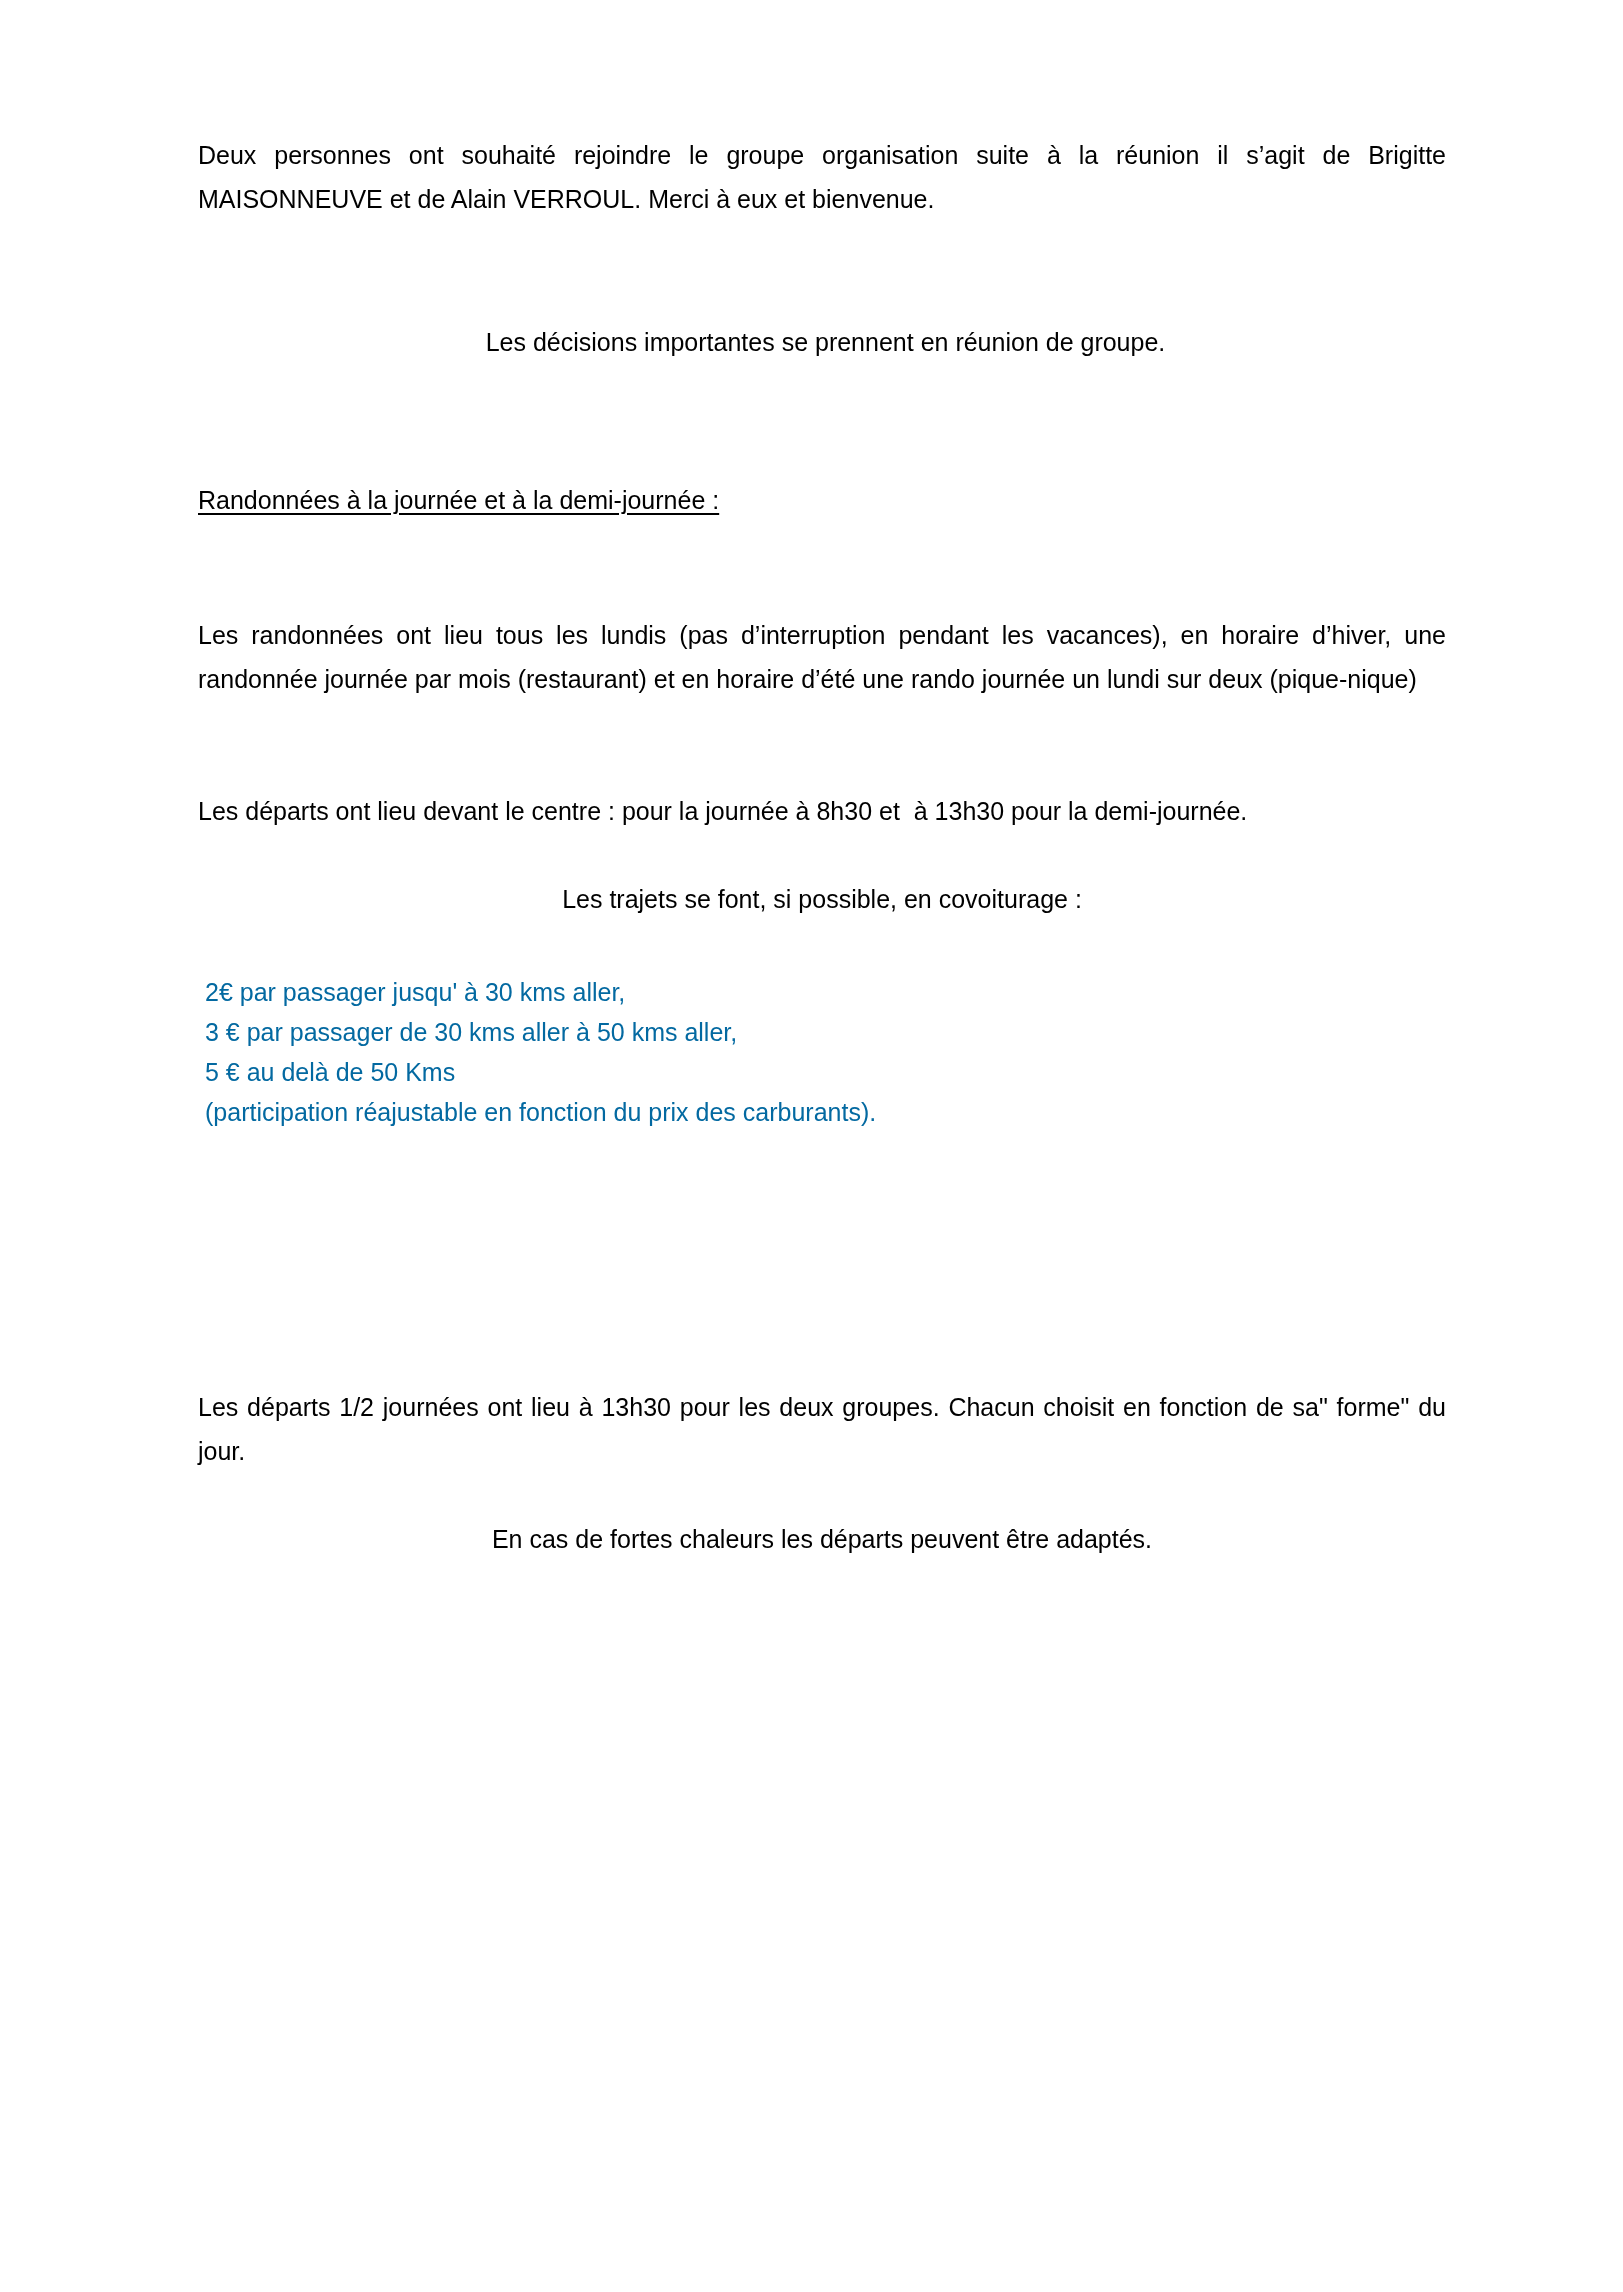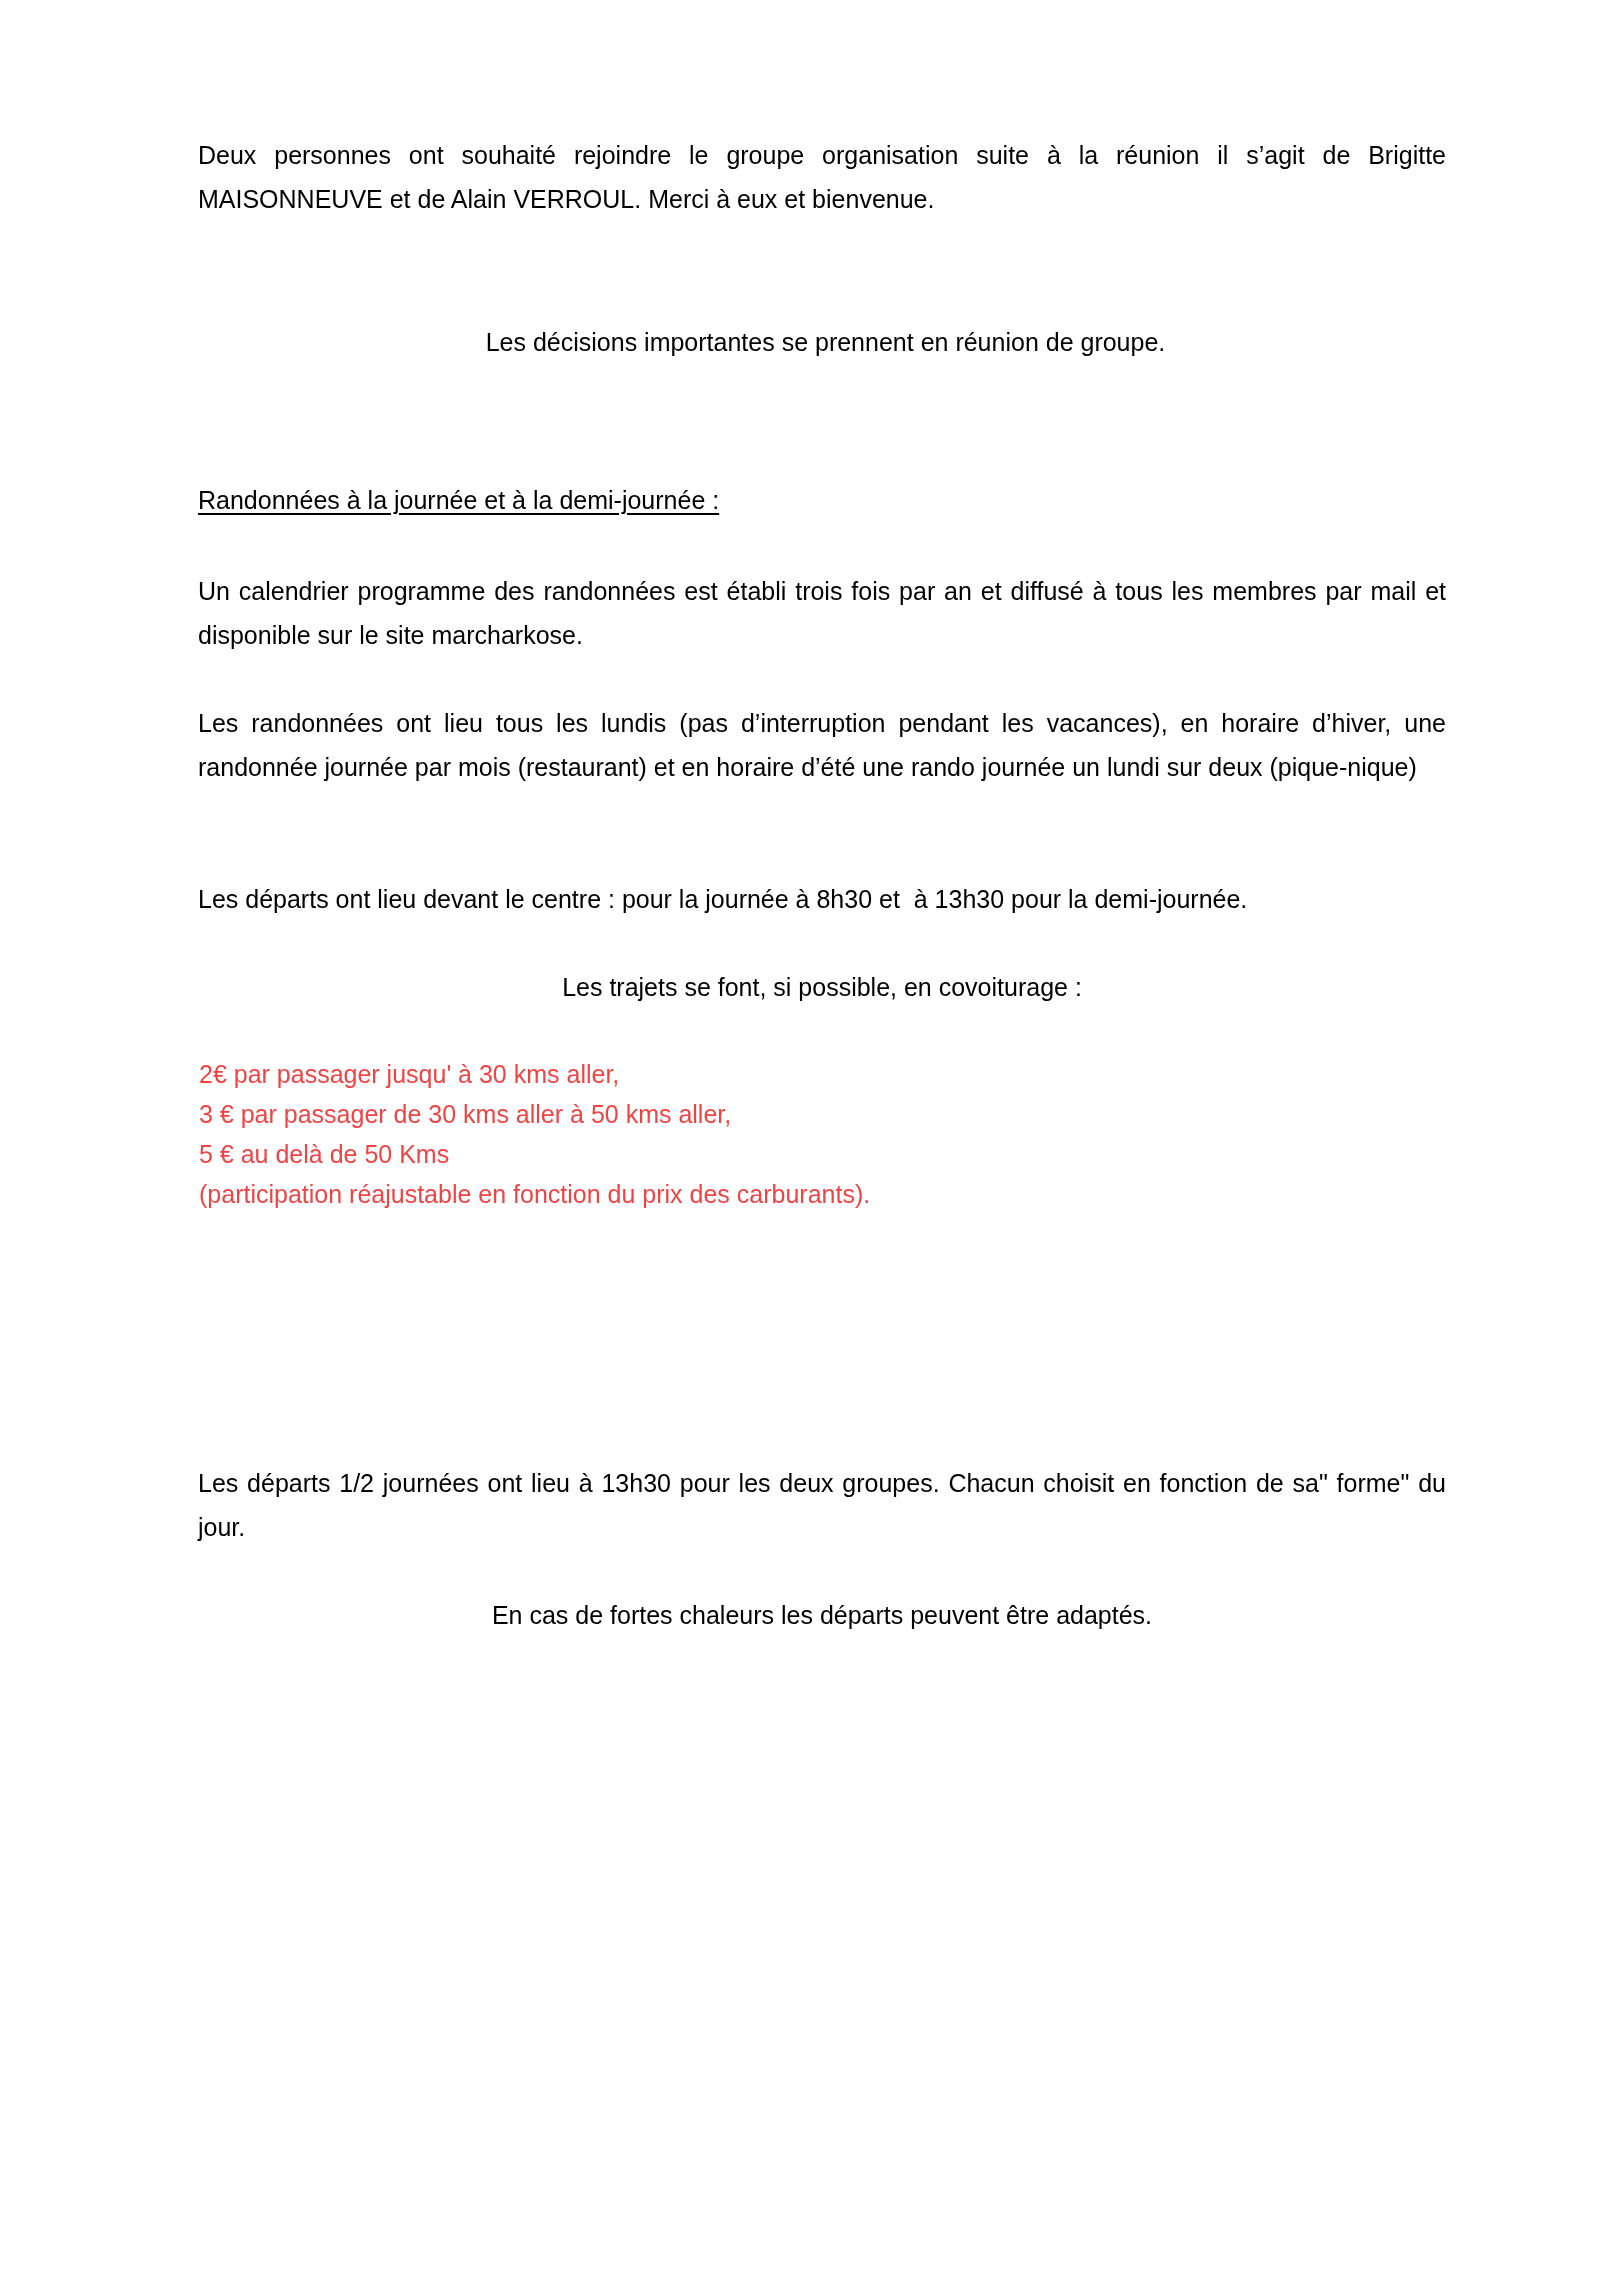--- a/index.html
+++ b/index.html
@@ -51,22 +51,22 @@
     display: inline-block;
   }
   .heading-wrap {
     margin: 0;
     line-height: 44px;
   }
   .price-list {
     font-size: 25px;
     line-height: 40px;
     text-align: left;
-    margin: 1px;
-    color: #ef4444;
+    margin: 7px;
+    color: #0369a1;
   }
   .price-line {
     display: block;
     white-space: pre-wrap;
   }
   
   .sp-top      { height: 133px; }
   .sp-a        { height: 99px; }
   .sp-b        { height: 114px; }
   .sp-c        { height: 43px;  }
@@ -95,21 +95,20 @@
     <p class="para left"> Les décisions importantes se prennent en réunion de groupe.</p>
 
     <div class="sp-b"></div>
 
     <div class="heading-wrap">
       <span class="heading-underline">Randonnées à la journée et à la demi-journée :</span>
     </div>
 
     <div class="sp-c"></div>
 
-    <p class="para">Un calendrier programme des randonnées est établi trois fois par an et diffusé à tous les membres par mail et disponible sur le site marcharkose.</p>
 
     <div class="sp-d"></div>
 
     <p class="para">Les randonnées ont lieu tous les lundis (pas d’interruption pendant les vacances), en horaire d’hiver, une randonnée journée par mois (restaurant) et en horaire d’été une rando journée un lundi sur deux (pique-nique)</p>
 
     <div class="sp-e"></div>
 
 
     <div class="sp-f"></div>
 

